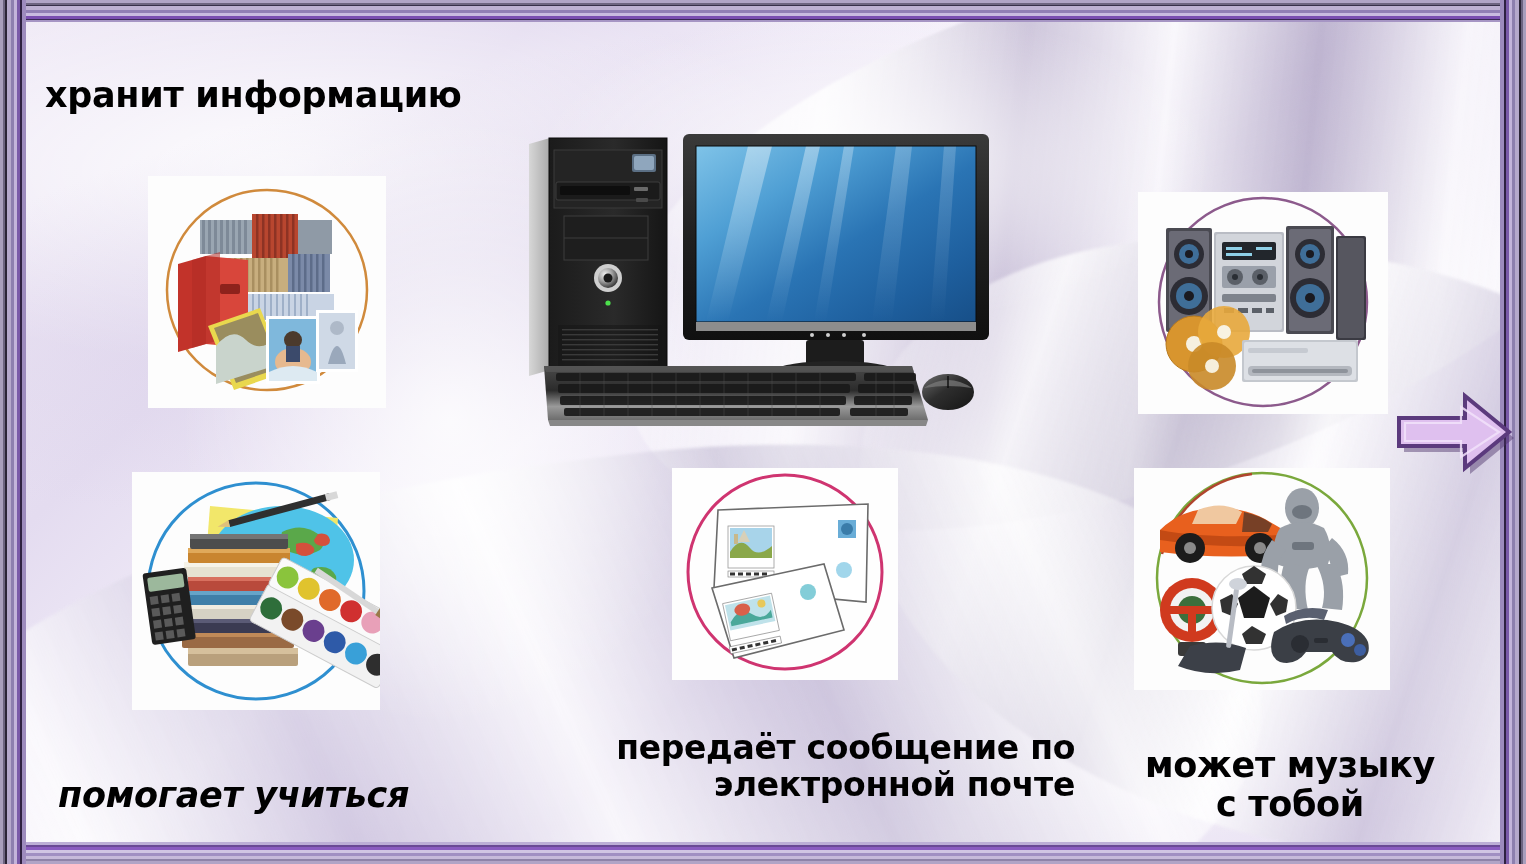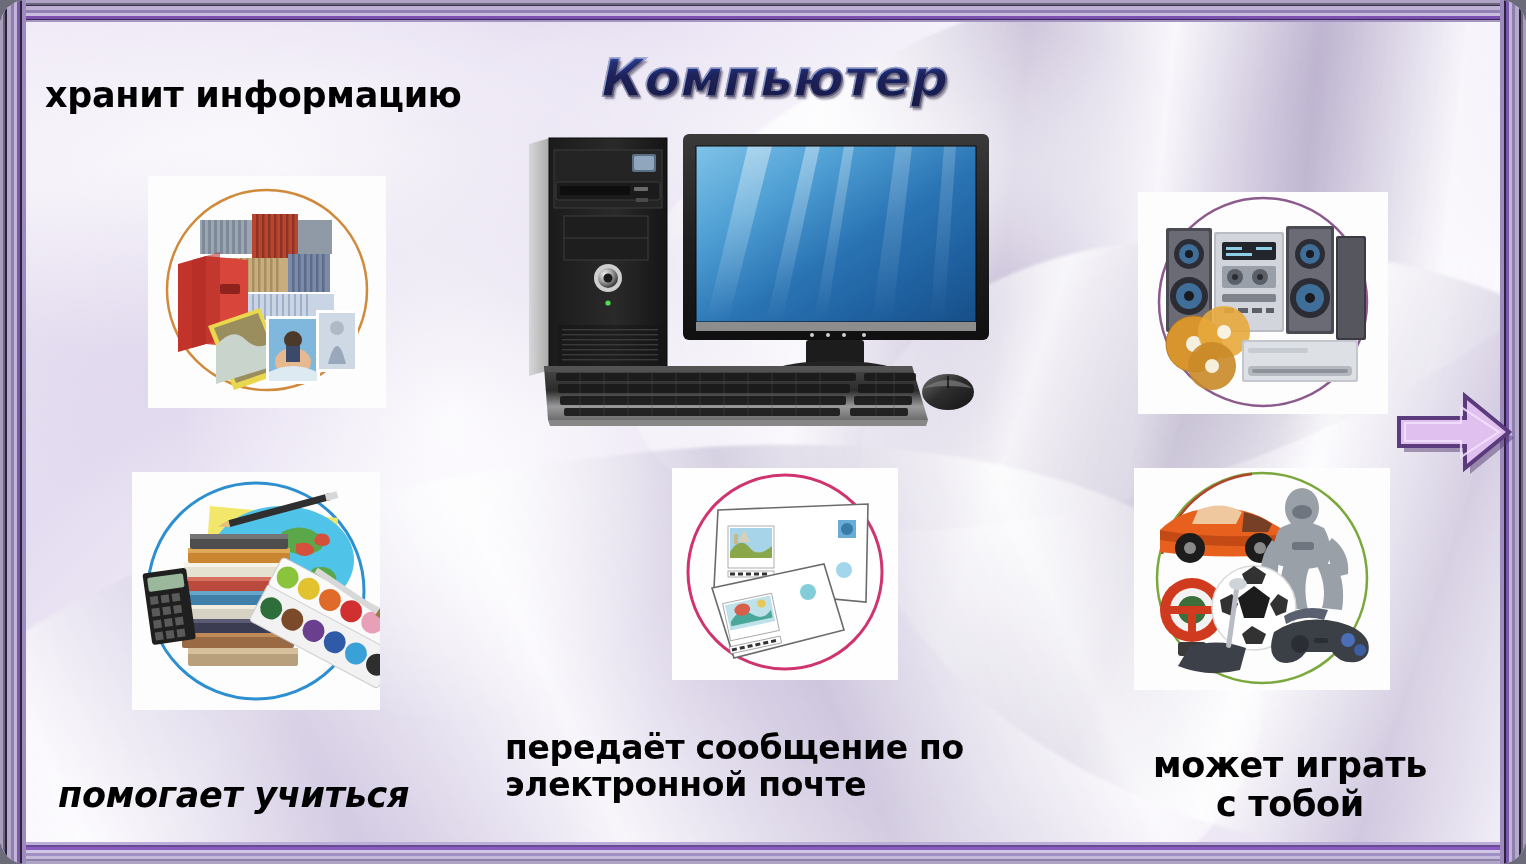--- a/index.html
+++ b/index.html
@@ -3,21 +3,20 @@
 <meta charset="utf-8">
 <style>
   html,body{margin:0;padding:0;background:#6b6b7a;}
   body{font-family:"DejaVu Sans", sans-serif;}
 
   #slide{
     position:relative;
     width:1526px;height:864px;
     overflow:hidden;
     background:#cfc2e0;
-    border-radius:26px;
   }
 
   
   .frame-layer{position:absolute;pointer-events:none;}
 
   #frame-left{left:0;top:0;bottom:0;width:26px;
     background:linear-gradient(90deg,
       #a99ebc 0px,#a99ebc 3px,
       #6d6480 3px,#6d6480 5px,
       #2b2436 5px,#2b2436 7px,
@@ -109,21 +108,21 @@
     font-weight:bold;
     color:#000;
     line-height:1.12;
     letter-spacing:-0.3px;
     white-space:pre-line;
     z-index:8;
   }
   #cap-store{left:45px;top:76px;font-size:35px;}
   #cap-music{left:1005px;top:52px;font-size:33px;text-align:center;width:470px;}
   #cap-learn{left:58px;top:776px;font-size:35px;font-style:italic;}
-  #cap-mail{left:505px;top:730px;font-size:33px;text-align:left;width:570px;}
+  #cap-mail{left:505px;top:730px;font-size:33px;text-align:right;width:570px;}
   #cap-play{left:1100px;top:746px;font-size:35px;text-align:center;width:380px;}
 
   
   #title-wrap{position:absolute;left:575px;top:48px;width:400px;height:62px;z-index:10;text-align:center;}
   #title{
     font-family:"DejaVu Sans", sans-serif;
     font-weight:bold;font-style:italic;
     font-size:52px;
     letter-spacing:0.5px;
     background:linear-gradient(180deg,#3a56b8 0%,#16246e 48%,#0d1647 100%);
@@ -695,26 +694,23 @@
         <rect x="180" y="170" width="14" height="5" rx="2" fill="#2a2d33"></rect>
         <path d="M150 148 q20 -12 44 -6 l-4 10 q-20 -6 -38 4 Z" fill="#5a6070"></path>
       </g>
     </svg>
   </div>
 
   <div class="caption" id="cap-store">хранит информацию</div>
   <div class="caption" id="cap-learn">помогает учиться</div>
   <div class="caption" id="cap-mail">передаёт сообщение по
 электронной почте</div>
-  <div class="caption" id="cap-play">может играть
+  <div class="caption" id="cap-play">может музыку
 с тобой</div>
 
-  <div id="title-wrap">
-    <span id="title">Компьютер</span>
-  </div>
 
   <svg id="arrow" viewBox="0 0 130 96">
     <g transform="translate(5,4)">
       <path d="M4 30 L70 30 L70 8 L114 44 L70 80 L70 58 L4 58 Z" fill="#4c3168" opacity=".45" transform="translate(5,6)"></path>
       <path d="M4 30 L70 30 L70 8 L114 44 L70 80 L70 58 L4 58 Z" fill="#dfc0ef" stroke="#5b3a7d" stroke-width="4" stroke-linejoin="miter"></path>
       <path d="M10 35 L66 35 L66 19 L104 44 L66 69 L66 53 L10 53 Z" fill="none" stroke="#f2e2fa" stroke-width="2.2" opacity=".85"></path>
     </g>
   </svg>
 
 </div>

